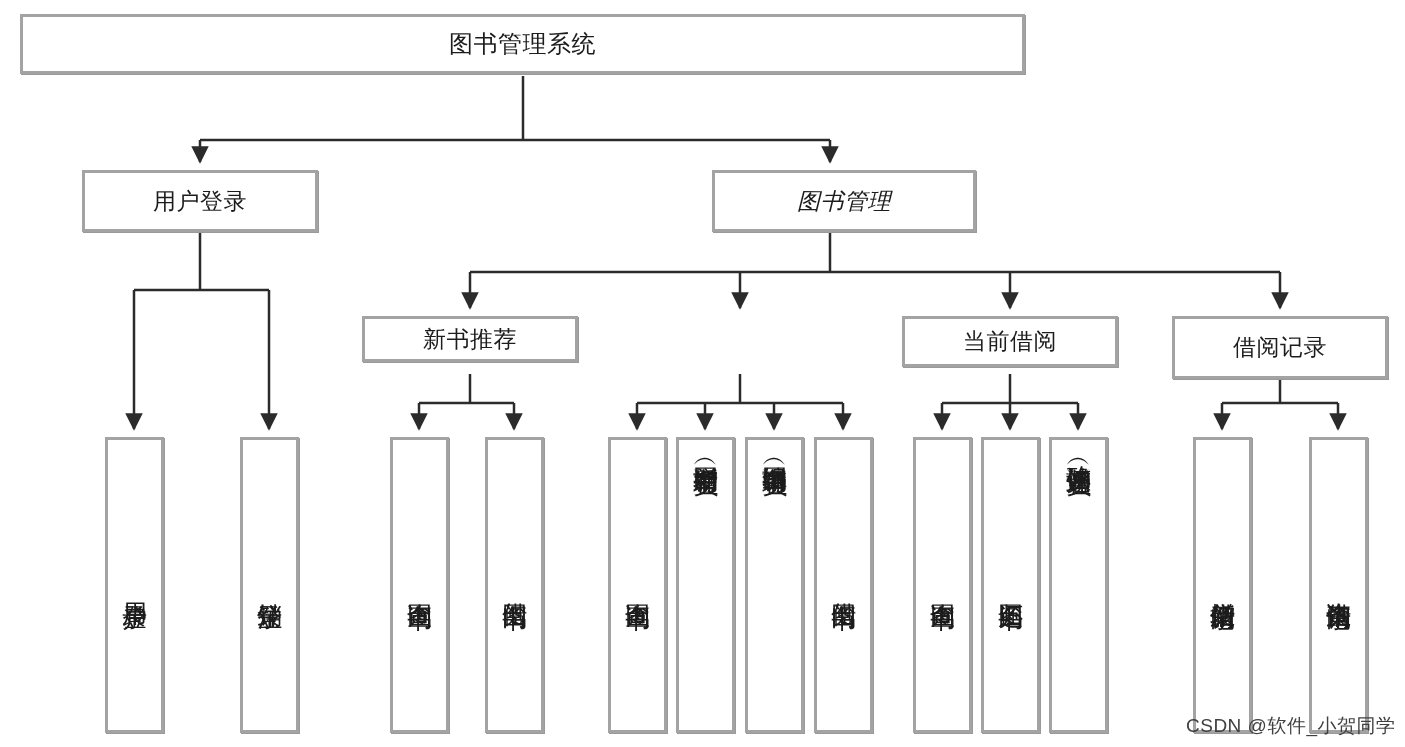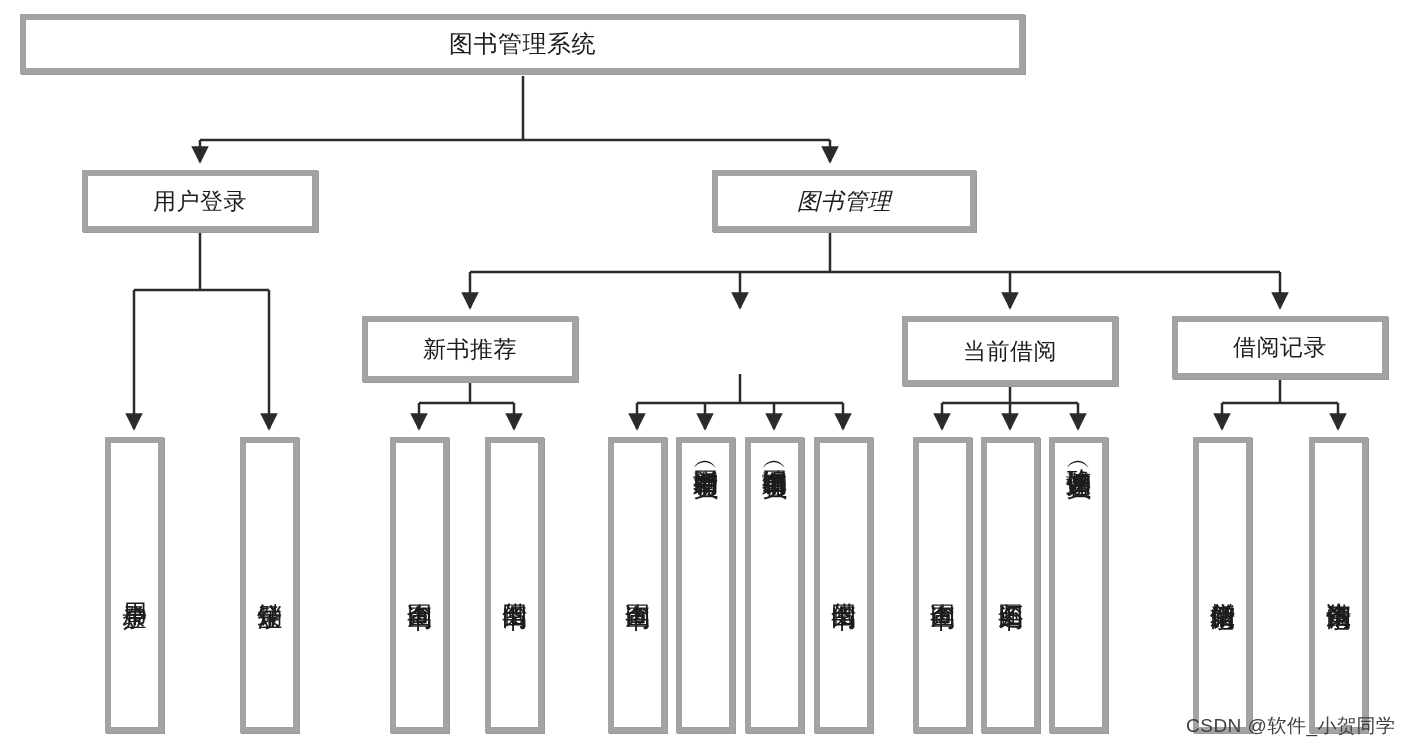--- a/index.html
+++ b/index.html
@@ -22,21 +22,21 @@
     left: 0;
     top: 0;
     width: 1405px;
     height: 747px;
     pointer-events: none;
   }
   .node {
     position: absolute;
     box-sizing: border-box;
     background: #ffffff;
-    border: 6px solid #a3a3a3;
+    border: 3px solid #a3a3a3;
     box-shadow: 1px 1px 0 0 #9a9a9a;
     display: flex;
     align-items: center;
     justify-content: center;
     color: #1c1c1c;
   }
   .node .label {
     text-align: center;
     line-height: 1.05;
     letter-spacing: 0.5px;
@@ -132,24 +132,24 @@
     <span class="label">图书管理系统</span>
   </div>
 
   <div class="node horiz" style="left:82px; top:170px; width:236px; height:62px;">
     <span class="label">用户登录</span>
   </div>
   <div class="node horiz" style="left:712px; top:170px; width:264px; height:62px;font-style:italic;">
     <span class="label">图书管理</span>
   </div>
 
-  <div class="node horiz" style="left:362px; top:316px; width:216px; height:66px;">
+  <div class="node horiz" style="left:362px; top:316px; width:216px; height:46px;">
     <span class="label">新书推荐</span>
   </div>
-  <div class="node horiz" style="left:902px; top:316px; width:216px; height:70px;">
+  <div class="node horiz" style="left:902px; top:316px; width:216px; height:51px;">
     <span class="label">当前借阅</span>
   </div>
   <div class="node horiz" style="left:1172px; top:316px; width:216px; height:63px;">
     <span class="label">借阅记录</span>
   </div>
 
   <div class="node vert mid" style="left:105px; top:437px; width:59px; height:296px;">
     <span class="label">用户登录</span>
   </div>
   <div class="node vert mid" style="left:240px; top:437px; width:59px; height:296px;">

